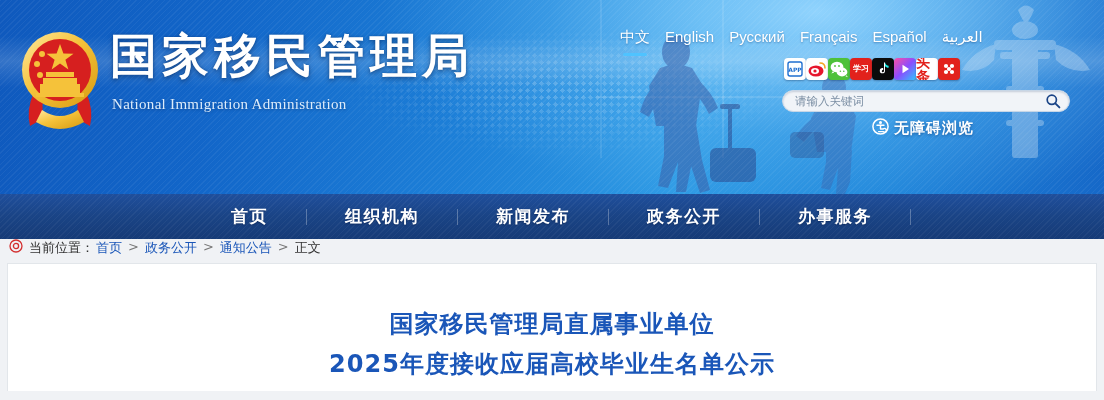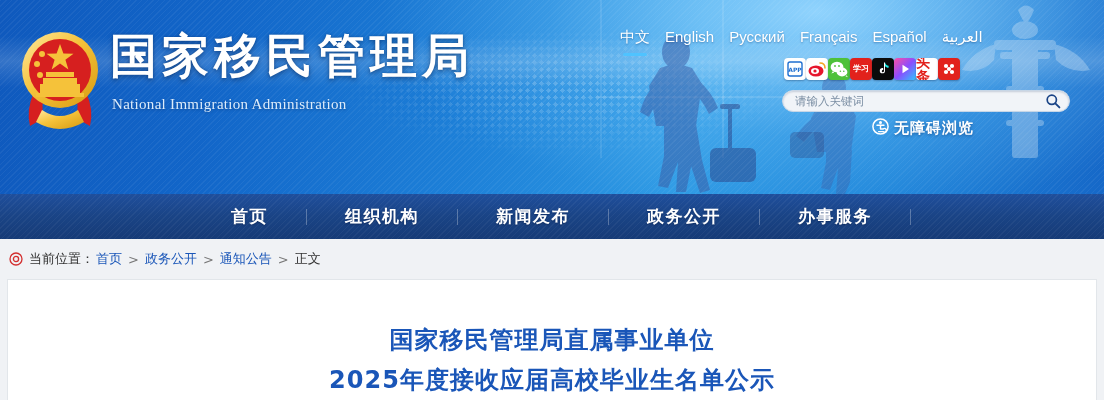--- a/index.html
+++ b/index.html
@@ -148,22 +148,22 @@
   .navitem {
     color:#ffffff; font-size:17px; font-weight:bold; letter-spacing:1.5px;
     padding:0 38px; cursor:pointer; white-space:nowrap;
     font-family:"DejaVu Sans","Liberation Sans",sans-serif;
     text-shadow:0 1px 2px rgba(0,20,60,.5);
   }
   .navsep { width:1px; height:16px; background:rgba(255,255,255,.28); }
 
   
   .crumbbar {
-    width:1104px; height:40px;
-    display:flex; align-items:center;
+    width:1104px; height:24px;
+    display:flex; 
     padding-left:9px;
     background:#f0f2f5;
     font-size:13px; color:#333;
     font-family:"DejaVu Sans","Liberation Sans",sans-serif;
   }
   .pin-icon { width:14px; height:14px; margin-right:6px; flex:0 0 auto; }
   .crumb-label { color:#333; margin-right:2px; }
   .crumb-link { color:#1a56b8; cursor:pointer; }
   .crumb-sep  { color:#777; margin:0 6px; }
   .crumb-cur  { color:#333; }

